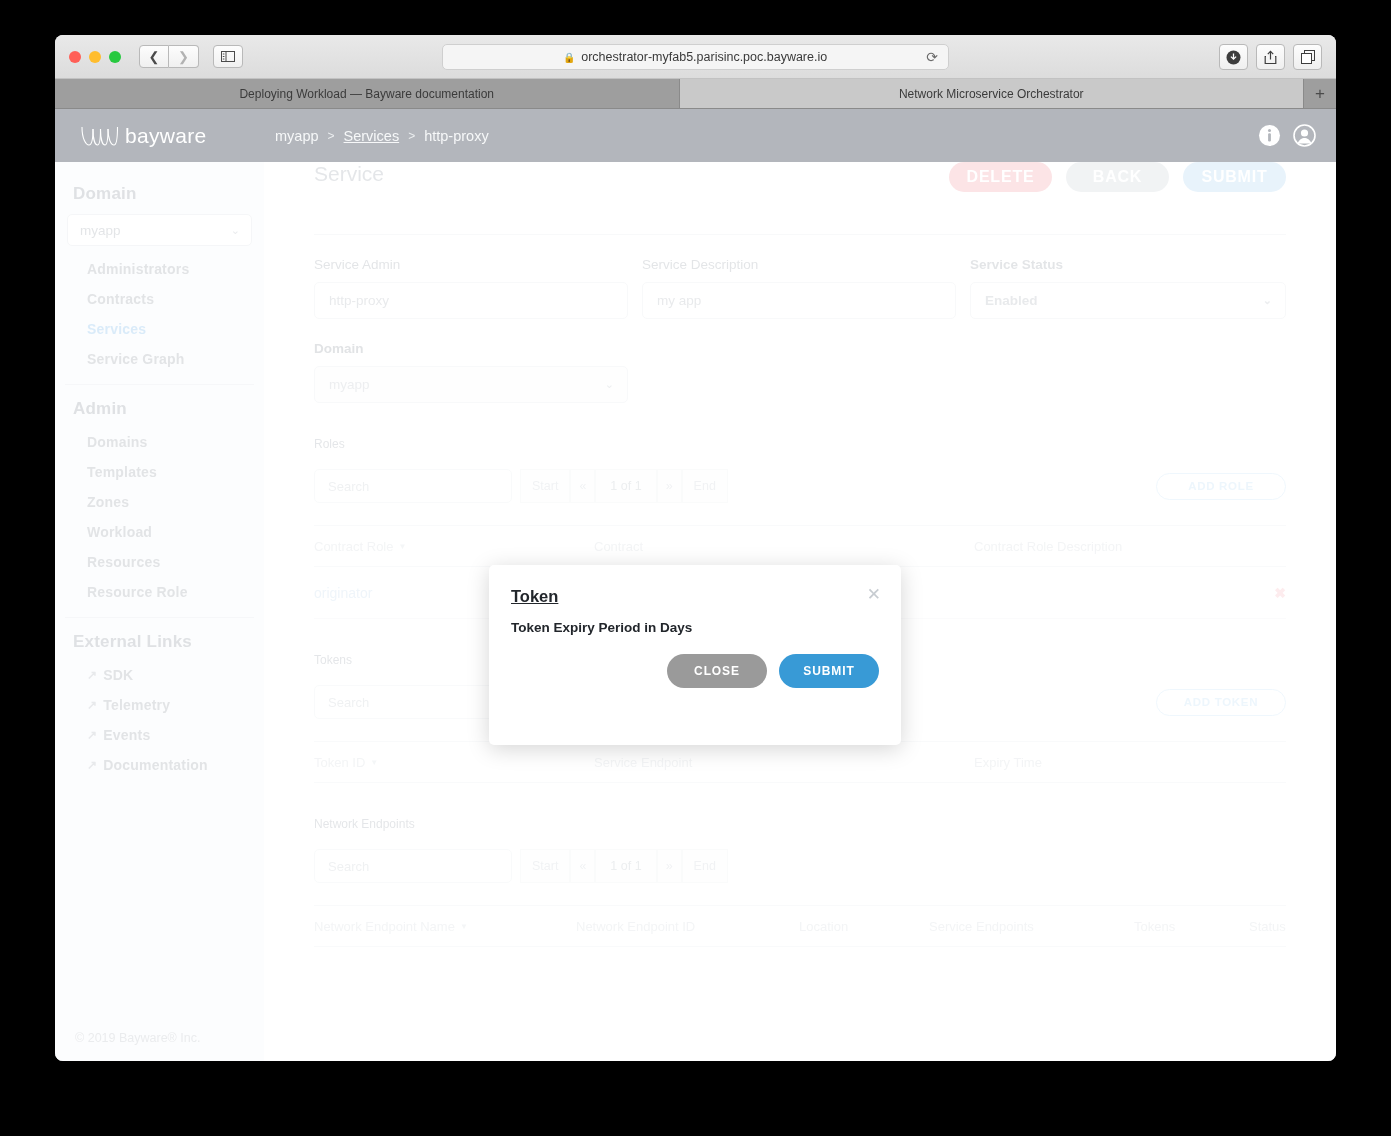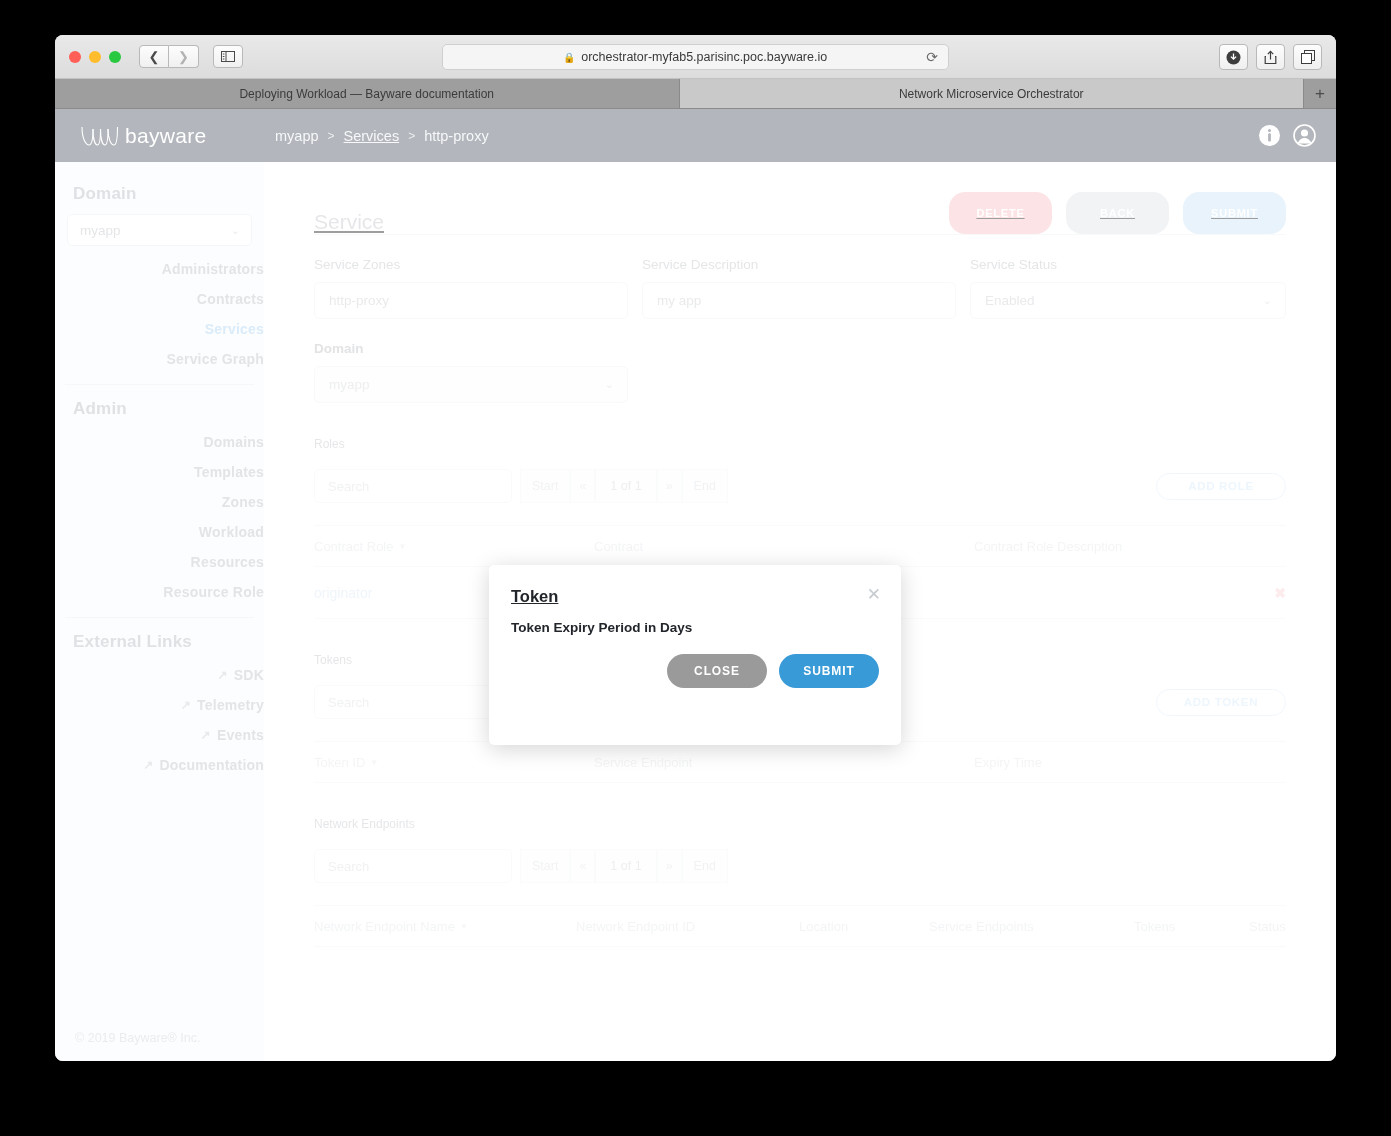--- a/index.html
+++ b/index.html
@@ -124,51 +124,51 @@
   .domain-select {
     margin: 2px 12px 8px 12px; height: 32px;
     background: #fff; border: 1px solid #e4e8ec; border-radius: 5px;
     display: flex; align-items: center; padding: 0 12px;
     font-size: 13.5px; color: #b6bbc1; position: relative;
   }
   .domain-select .chev { position: absolute; right: 11px; color: #c6cad0; font-size: 11px; }
   .side-item {
     font-size: 14px; color: #b2b7bd; font-weight: bold;
     padding: 7px 0 7px 32px; letter-spacing: .2px;
-    display: flex; align-items: center; gap: 6px; justify-content: flex-end;
+    display: flex; align-items: center; gap: 6px;
   }
   .side-item.active { color: #9dcbf0; }
   .side-sep { height: 1px; background: #e6eaee; margin: 10px 10px 4px 10px; }
   .ext-icon { font-size: 12px; color: #c2c7cd; }
   .footer-note {
     position: absolute; bottom: 16px; left: 20px;
     font-size: 12.5px; color: #c8ccd1;
   }
 
   
   .main { flex: 1; background: #fff; padding: 0 28px; position: relative; }
   .main-inner { padding-left: 22px; padding-right: 22px; }
 
-  .page-top { display: flex; align-items: flex-end; height: 72px; text-decoration: underline; }
+  .page-top { display: flex; align-items: flex-start; height: 72px; }
   .page-title { font-size: 21px; color: #b9bec4; }
   .top-actions { margin-left: auto; display: flex; gap: 14px; }
   .pill {
-    width: 103px; height: 42px; border-radius: 16px;
-    display: flex; align-items: center; justify-content: center;
-    font-size: 11px; font-weight: bold; letter-spacing: .8px; color: #fff;
+    width: 103px; height: 30px; border-radius: 16px;
+    display: flex; align-items: center; justify-content: center;
+    font-size: 16px; font-weight: bold; letter-spacing: .8px; color: #fff;
   }
   .pill.delete { background: #f6b8bd; }
   .pill.back { background: #dbdfe3; }
   .pill.submit { background: #c2dff5; }
 
   .divider { height: 1px; background: #edf0f2; }
 
   .form-row { display: flex; gap: 0; padding-top: 22px; }
   .field { width: 314px; margin-right: 14px; }
-  .field.status { width: 316px; margin-right: 0; }
+  .field.status { width: 316px; margin-right: 0; font-weight: bold; }
   .field-label { font-size: 13.5px; color: #b6bbc1; margin-bottom: 10px; }
   .field-label.dark { color: #b0b5bb; font-weight: bold; }
   .field-input {
     height: 37px; border: 1px solid #eceff1; border-radius: 5px;
     background: #fff; display: flex; align-items: center; padding: 0 14px;
     font-size: 13.5px; color: #c3c7cc; position: relative;
   }
   .field-input.disabled { background: #fbfcfd; color: #cfd3d7; }
   .field-input .chev { position: absolute; right: 13px; color: #cdd1d6; font-size: 11px; }
 
@@ -425,21 +425,21 @@
               <div class="pill delete">DELETE</div>
               <div class="pill back">BACK</div>
               <div class="pill submit">SUBMIT</div>
             </div>
           </div>
 
           <div class="divider"></div>
 
           <div class="form-row">
             <div class="field">
-              <div class="field-label">Service Zones</div>
+              <div class="field-label">Service Admin</div>
               <div class="field-input">
                 <span>http-proxy</span>
               </div>
             </div>
             <div class="field">
               <div class="field-label">Service Description</div>
               <div class="field-input">
                 <span>my app</span>
               </div>
             </div>

